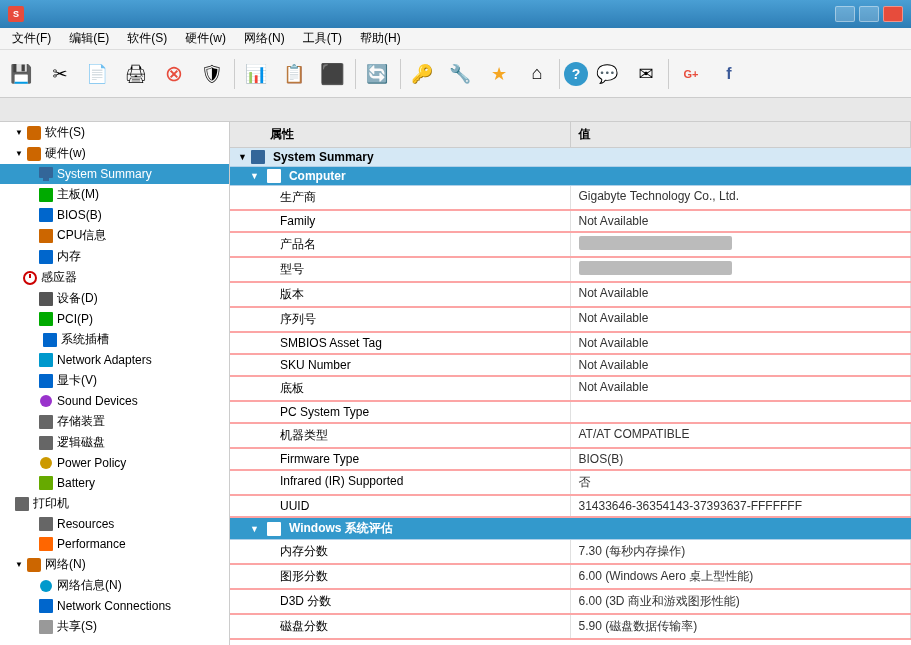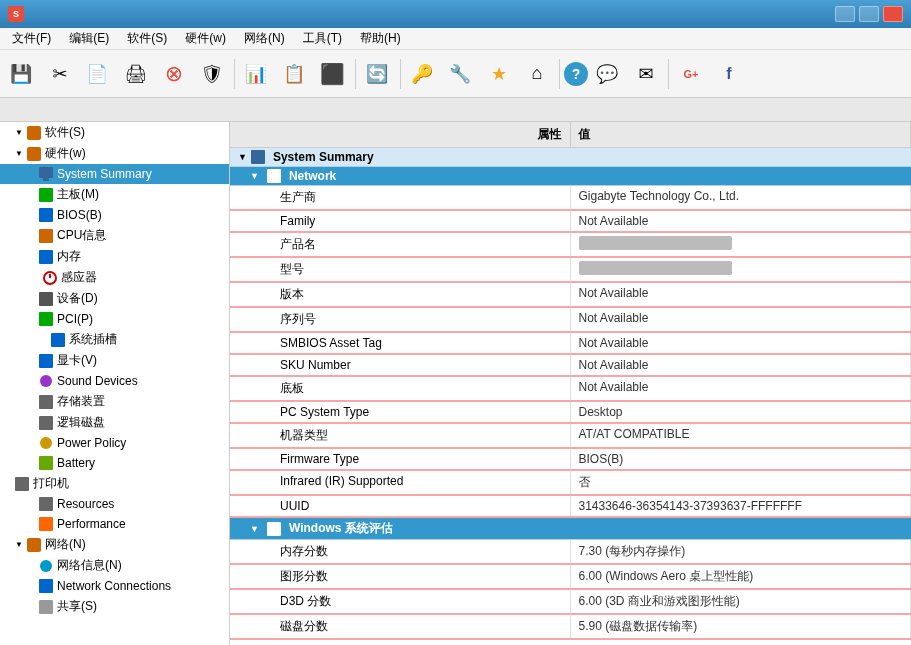--- a/index.html
+++ b/index.html
@@ -328,21 +328,21 @@
       </div>
       <div class="tree-item" style="padding-left: 24px;">
         <span style="width: 14px; display: inline-block;"></span>
         <span class="tree-icon" style="color: rgb(0, 102, 204);">
           <svg width="14" height="14">
             <rect width="14" height="14" rx="1" fill="#0066cc"></rect>
           </svg>
         </span>
         <span class="tree-label">内存</span>
       </div>
-      <div class="tree-item" style="padding-left: 28px; align-items: flex-end;">
+      <div class="tree-item" style="padding-left: 8px; align-items: flex-end;">
         <span style="width: 14px; display: inline-block;"></span>
         <span class="tree-icon" style="color: rgb(102, 102, 102);">
           <svg width="14" height="14">
             <circle cx="7" cy="7" r="6" fill="none" stroke="#cc0000" stroke-width="2"></circle>
             <line x1="7" y1="3" x2="7" y2="7" stroke="#cc0000" stroke-width="2"></line>
           </svg>
         </span>
         <span class="tree-label">感应器</span>
       </div>
       <div class="tree-item" style="padding-left: 24px;">
@@ -356,28 +356,37 @@
       </div>
       <div class="tree-item" style="padding-left: 24px;">
         <span style="width: 14px; display: inline-block;"></span>
         <span class="tree-icon" style="color: rgb(0, 170, 0);">
           <svg width="14" height="14">
             <rect width="14" height="14" rx="1" fill="#00aa00"></rect>
           </svg>
         </span>
         <span class="tree-label">PCI(P)</span>
       </div>
-      <div class="tree-item" style="padding-left: 36px;">
+      <div class="tree-item" style="padding-left: 28px;">
         <span style="width: 14px; display: inline-block;"></span>
         <span class="tree-icon" style="color: rgb(0, 102, 204);">
           <svg width="14" height="14">
             <rect width="14" height="14" rx="1" fill="#0066cc"></rect>
           </svg>
         </span>
         <span class="tree-label">系统插槽</span>
+      </div>
+      <div class="tree-item" style="padding-left: 24px;">
+        <span style="width: 14px; display: inline-block;"></span>
+        <span class="tree-icon" style="color: rgb(0, 153, 204);">
+          <svg width="14" height="14">
+            <rect width="14" height="14" rx="1" fill="#0099cc"></rect>
+          </svg>
+        </span>
+        <span class="tree-label">Network Adapters</span>
       </div>
       <div class="tree-item" style="padding-left: 24px;">
         <span style="width: 14px; display: inline-block;"></span>
         <span class="tree-icon" style="color: rgb(0, 102, 204);">
           <svg width="14" height="14">
             <rect width="14" height="14" rx="1" fill="#0066cc"></rect>
           </svg>
         </span>
         <span class="tree-label">显卡(V)</span>
       </div>
@@ -488,36 +497,36 @@
           </svg>
         </span>
         <span class="tree-label">共享(S)</span>
       </div>
     </div>
 
   <div class="right-panel">
     <div class="properties-table">
 
       <div class="prop-header">
-        <div class="prop-header-cell" style="padding-left:40px;text-align:right;">属性</div>
+        <div class="prop-header-cell" style="padding-left:40px;">属性</div>
         <div class="prop-header-cell">值</div>
       </div>
     <div class="prop-section-header">
       <span style="margin-left:4px;font-size:9px;">▼</span>
       <svg width="14" height="14">
             <rect width="14" height="14" rx="1" fill="#336699"></rect>
           </svg>
       <span style="margin-left:4px;">System Summary</span>
     </div>
         <div class="prop-section-header selected-row" style="padding-left: 20px;">
         <span style="font-size:9px;">▼</span>
         <svg width="14" height="14" style="margin-left:4px;">
             <rect width="14" height="14" rx="1" fill="white"></rect>
           </svg>
-        <span style="margin-left:4px;">Network</span>
+        <span style="margin-left:4px;">Computer</span>
       </div>
         <div class="prop-row">
           <div class="prop-cell" style="padding-left: 50px;">生产商</div>
           <div class="prop-cell value">Gigabyte Technology Co., Ltd.</div>
         </div>
         <div class="prop-row">
           <div class="prop-cell" style="padding-left: 50px;">Family</div>
           <div class="prop-cell value">Not Available</div>
         </div>
         <div class="prop-row">
@@ -543,21 +552,20 @@
         <div class="prop-row">
           <div class="prop-cell" style="padding-left: 50px;">SKU Number</div>
           <div class="prop-cell value">Not Available</div>
         </div>
         <div class="prop-row">
           <div class="prop-cell" style="padding-left: 50px;">底板</div>
           <div class="prop-cell value">Not Available</div>
         </div>
         <div class="prop-row">
           <div class="prop-cell" style="padding-left: 50px;">PC System Type</div>
-          <div class="prop-cell value">Desktop</div>
         </div>
         <div class="prop-row">
           <div class="prop-cell" style="padding-left: 50px;">机器类型</div>
           <div class="prop-cell value">AT/AT COMPATIBLE</div>
         </div>
         <div class="prop-row">
           <div class="prop-cell" style="padding-left: 50px;">Firmware Type</div>
           <div class="prop-cell value">BIOS(B)</div>
         </div>
         <div class="prop-row">

